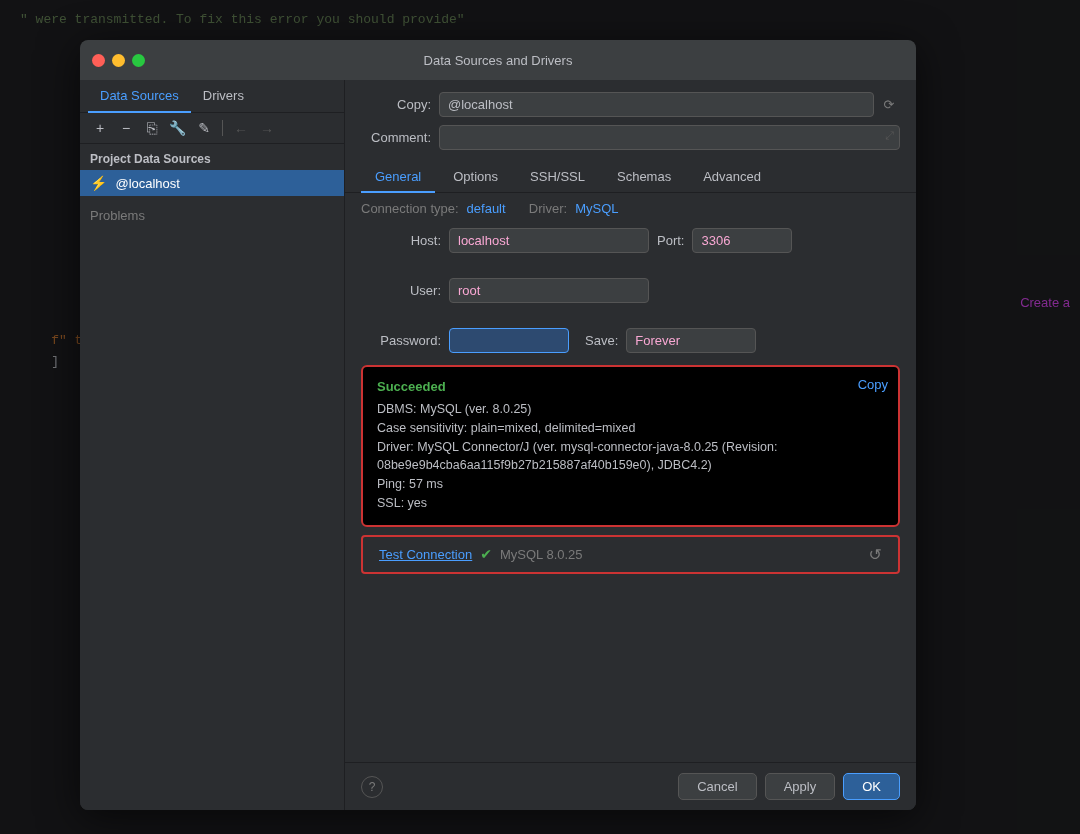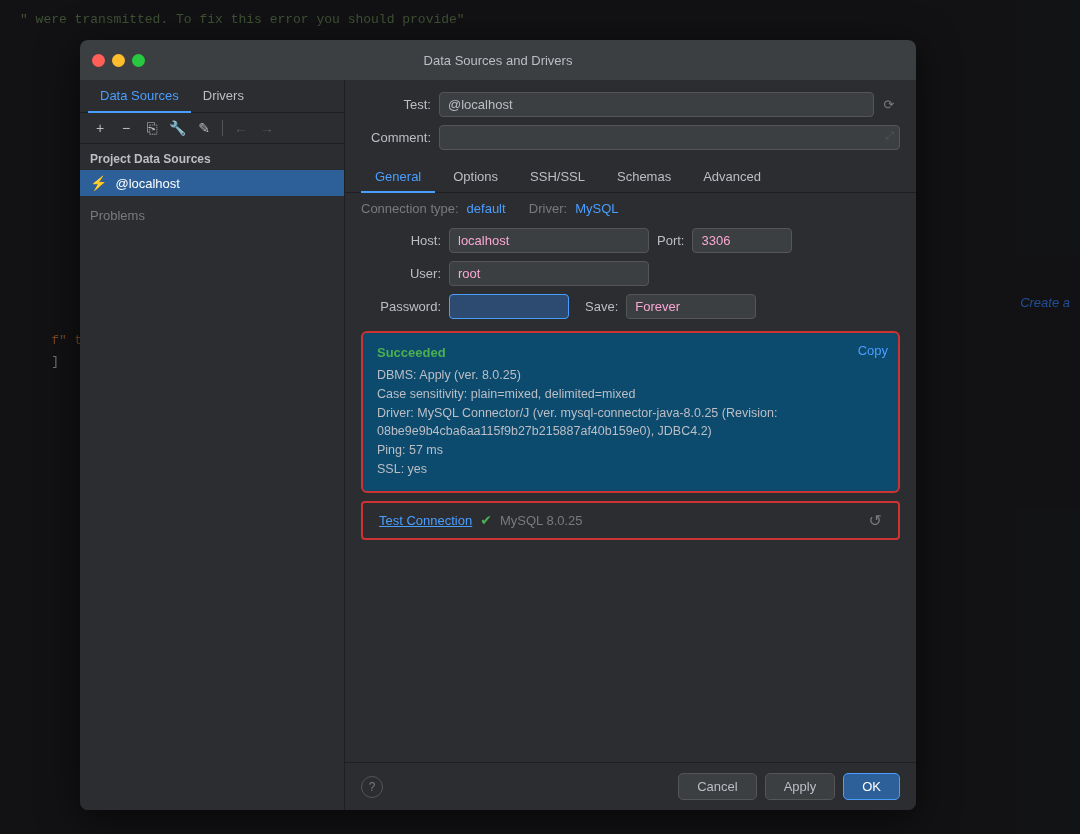--- a/index.html
+++ b/index.html
@@ -272,21 +272,21 @@
     }
     .ct-label { color: #7a7a7a; }
     .ct-value { color: #4a9eff; cursor: pointer; }
     .ct-separator { color: #555; }
 
     
     .form-fields {
       padding: 4px 16px;
       display: flex;
       flex-direction: column;
-      gap: 8px;
+      gap: 25px;
     }
     .form-row {
       display: flex;
       align-items: center;
       gap: 8px;
     }
     .form-label {
       width: 80px;
       text-align: right;
       color: #bcbec4;
@@ -316,21 +316,21 @@
       gap: 8px;
       padding: 4px 16px 8px 16px;
     }
 
     
     .notification-wrap {
       margin: 8px 16px;
       border: 2px solid #cc3333;
       border-radius: 6px;
       padding: 12px 14px;
-      background: #0c4a6e;
+      background: #000000;
       position: relative;
     }
     .notification-title {
       color: #4caf50;
       font-weight: 700;
       font-size: 13px;
       margin-bottom: 6px;
     }
     .notification-text {
       color: #bcbec4;
@@ -430,23 +430,22 @@
       display: flex;
       line-height: 1.6;
       font-size: 13px;
     }
 
     
     .right-edge-text {
       position: absolute;
       right: 10px;
       top: 295px;
-      color: #3b82f6;
-      font-size: 13px;
-      font-style: italic;
+      color: #d946ef;
+      font-size: 13px;
     }
   </style>
 </head>
 <body>
 
 <div class="bg-editor">
   <div class="bg-line">
     <span class="green-text">" were transmitted. To fix this error you should provide"</span>
   </div>
   <br><br><br><br><br><br><br><br><br><br><br><br><br><br><br><br><br><br><br><br>
@@ -509,21 +508,21 @@
       <div class="problems-section">
         <span>Problems</span>
       </div>
 
     </div>
 
     <div class="right-panel">
 
       <div class="header-fields">
         <div class="field-row name-row">
-          <span class="field-label">Test:</span>
+          <span class="field-label">Copy:</span>
           <div class="name-input-wrap">
             <input class="field-input" value="@localhost" style="flex: 1 1 0%;">
             <div class="reload-btn">⟳</div>
           </div>
         </div>
         <div class="field-row">
           <span class="field-label">Comment:</span>
           <div style="flex:1;position:relative;">
             <input class="field-input" style="width: 100%;" value="">
             <span style="position:absolute;right:6px;top:4px;color:#555;font-size:11px;">⤢</span>
@@ -579,21 +578,21 @@
             <input class="form-input" value="Forever" style="width: 130px; cursor: pointer;">
           </div>
         </div>
       </div>
 
 
       <div class="notification-wrap">
         <div class="notification-title">Succeeded</div>
         <button class="copy-btn">Copy</button>
         <div class="notification-text">
-          <div>DBMS: Apply (ver. 8.0.25)</div>
+          <div>DBMS: MySQL (ver. 8.0.25)</div>
           <div>Case sensitivity: plain=mixed, delimited=mixed</div>
           <div>Driver: MySQL Connector/J (ver. mysql-connector-java-8.0.25 (Revision:</div>
           <div>08be9e9b4cba6aa115f9b27b215887af40b159e0), JDBC4.2)</div>
           <div>Ping: 57 ms</div>
           <div>SSL: yes</div>
         </div>
       </div>
 
       <div class="test-connection-bar">
         <span class="test-connection-link">Test Connection</span>

